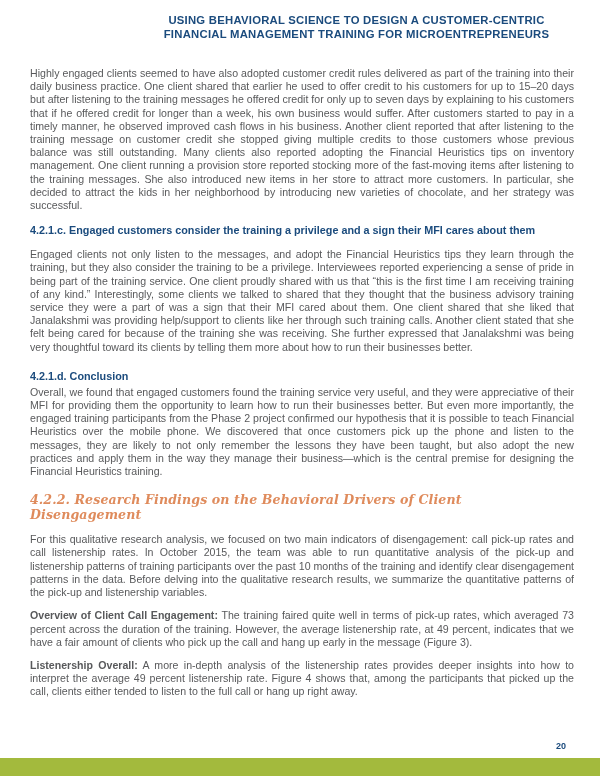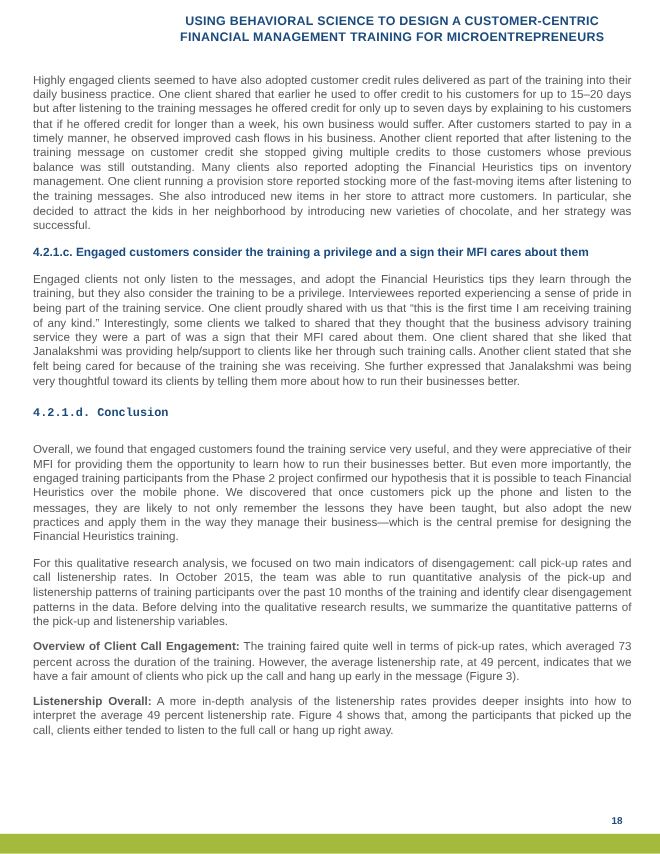--- a/index.html
+++ b/index.html
@@ -41,21 +41,21 @@
   }
   .para.first { margin-top: 26px; }
   .sub-heading {
     margin: 0;
     color: var(--heading-navy, #1B4B7D);
     font-size: 10.8px;
     line-height: 13px;
     font-weight: bold;
   }
   .sub-heading.h-421c { margin-top: 12px; margin-bottom: 11px; }
-  .sub-heading.h-421d { margin-top: 16px; margin-bottom: 20px; font-family: Liberation Mono, monospace; }
+  .sub-heading.h-421d { margin-top: 16px; margin-bottom: 3px; }
   .section-heading {
     margin: 14px 0 7px 0;
     color: var(--subsection-orange, #DF8B5C);
     font-family: "DejaVu Serif", serif;
     font-style: italic;
     font-weight: bold;
     font-size: 12.6px;
     line-height: 15px;
     letter-spacing: 0.1px;
   }
@@ -93,24 +93,25 @@
     <p class="para first">Highly engaged clients seemed to have also adopted customer credit rules delivered as part of the training into their daily business practice. One client shared that earlier he used to offer credit to his customers for up to 15–20 days but after listening to the training messages he offered credit for only up to seven days by explaining to his customers that if he offered credit for longer than a week, his own business would suffer. After customers started to pay in a timely manner, he observed improved cash flows in his business. Another client reported that after listening to the training message on customer credit she stopped giving multiple credits to those customers whose previous balance was still outstanding. Many clients also reported adopting the Financial Heuristics tips on inventory management. One client running a provision store reported stocking more of the fast-moving items after listening to the training messages. She also introduced new items in her store to attract more customers. In particular, she decided to attract the kids in her neighborhood by introducing new varieties of chocolate, and her strategy was successful.</p>
 
     <h3 class="sub-heading h-421c">4.2.1.c. Engaged customers consider the training a privilege and a sign their MFI cares about them</h3>
 
     <p class="para">Engaged clients not only listen to the messages, and adopt the Financial Heuristics tips they learn through the training, but they also consider the training to be a privilege. Interviewees reported experiencing a sense of pride in being part of the training service. One client proudly shared with us that “this is the first time I am receiving training of any kind.” Interestingly, some clients we talked to shared that they thought that the business advisory training service they were a part of was a sign that their MFI cared about them. One client shared that she liked that Janalakshmi was providing help/support to clients like her through such training calls. Another client stated that she felt being cared for because of the training she was receiving. She further expressed that Janalakshmi was being very thoughtful toward its clients by telling them more about how to run their businesses better.</p>
 
     <h3 class="sub-heading h-421d">4.2.1.d. Conclusion</h3>
 
     <p class="para">Overall, we found that engaged customers found the training service very useful, and they were appreciative of their MFI for providing them the opportunity to learn how to run their businesses better. But even more importantly, the engaged training participants from the Phase 2 project confirmed our hypothesis that it is possible to teach Financial Heuristics over the mobile phone. We discovered that once customers pick up the phone and listen to the messages, they are likely to not only remember the lessons they have been taught, but also adopt the new practices and apply them in the way they manage their business—which is the central premise for designing the Financial Heuristics training.</p>
 
+    <h2 class="section-heading">4.2.2. Research Findings on the Behavioral Drivers of Client Disengagement</h2>
 
     <p class="para after-h2">For this qualitative research analysis, we focused on two main indicators of disengagement: call pick-up rates and call listenership rates. In October 2015, the team was able to run quantitative analysis of the pick-up and listenership patterns of training participants over the past 10 months of the training and identify clear disengagement patterns in the data. Before delving into the qualitative research results, we summarize the quantitative patterns of the pick-up and listenership variables.</p>
 
     <p class="para spaced"><strong class="lead">Overview of Client Call Engagement:</strong><span> The training faired quite well in terms of pick-up rates, which averaged 73 percent across the duration of the training. However, the average listenership rate, at 49 percent, indicates that we have a fair amount of clients who pick up the call and hang up early in the message (Figure 3).</span></p>
 
     <p class="para spaced"><strong class="lead">Listenership Overall:</strong><span> A more in-depth analysis of the listenership rates provides deeper insights into how to interpret the average 49 percent listenership rate. Figure 4 shows that, among the participants that picked up the call, clients either tended to listen to the full call or hang up right away.</span></p>
   </main>
 
-  <div class="page-number">18</div>
+  <div class="page-number">20</div>
   <div class="footer-bar"></div>
 
 </div>
 
 </body></html>

